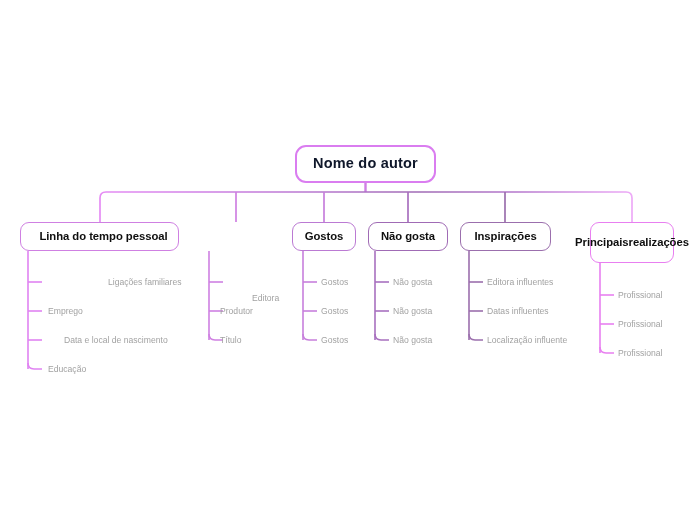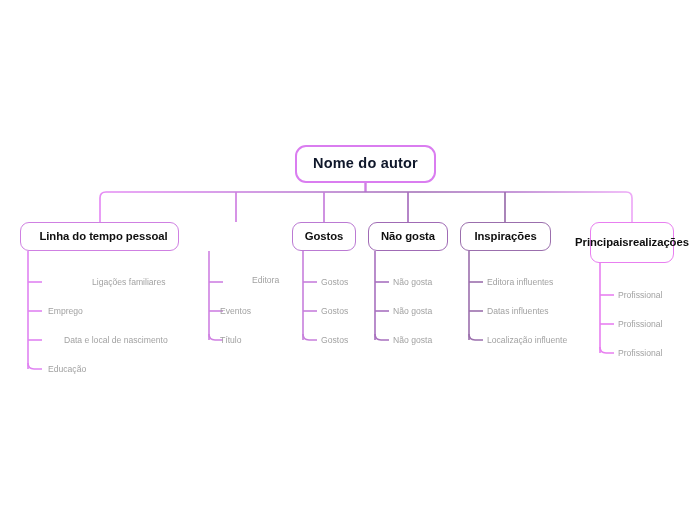--- a/index.html
+++ b/index.html
@@ -144,27 +144,27 @@
 
   <div class="node topic" style="left:460px; top:222px; width:91px; height:29px; border-color:#9b6fad;">
     <span>Inspirações</span>
   </div>
 
   <div class="node topic" style="left:590px; top:222px; width:84px; height:41px; border-color:#e87ff0; flex-direction:row;">
     <span>Principais</span>
     <span>realizações</span>
   </div>
 
-  <div class="leaf" style="left:48px; top:278px;padding-left:44px;">Ligações familiares</div>
+  <div class="leaf" style="left:64px; top:278px;padding-left:44px;">Ligações familiares</div>
   <div class="leaf" style="left:48px; top:307px;">Emprego</div>
   <div class="leaf" style="left:64px; top:336px;">Data e local de nascimento</div>
   <div class="leaf" style="left:48px; top:365px;">Educação</div>
 
-  <div class="leaf" style="left:220px; top:276px;padding-left:32px;">Editora</div>
-  <div class="leaf" style="left:220px; top:307px;">Eventos</div>
+  <div class="leaf" style="left:220px; top:294px;padding-left:32px;">Editora</div>
+  <div class="leaf" style="left:220px; top:307px;">Produtor</div>
   <div class="leaf" style="left:220px; top:336px;">Título</div>
 
   <div class="leaf" style="left:321px; top:278px;">Gostos</div>
   <div class="leaf" style="left:321px; top:307px;">Gostos</div>
   <div class="leaf" style="left:321px; top:336px;">Gostos</div>
 
   <div class="leaf" style="left:393px; top:278px;">Não gosta</div>
   <div class="leaf" style="left:393px; top:307px;">Não gosta</div>
   <div class="leaf" style="left:393px; top:336px;">Não gosta</div>
 

